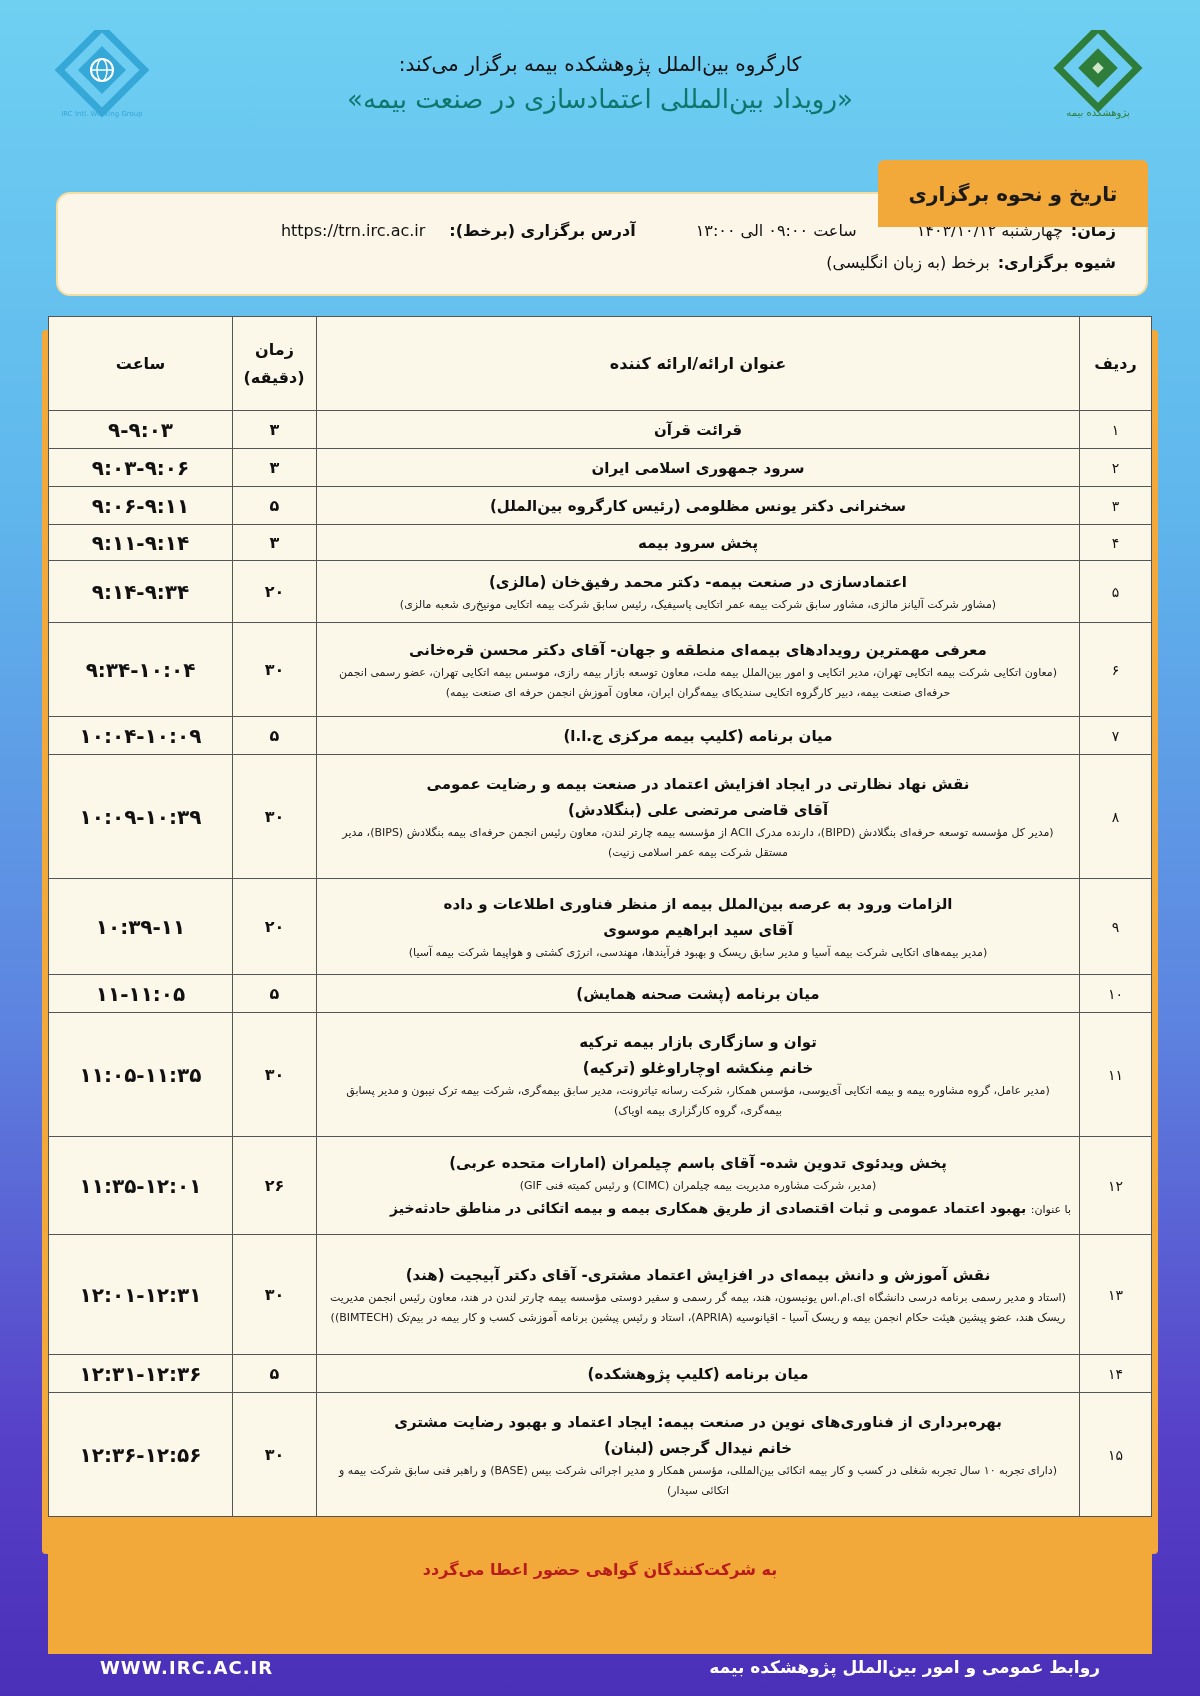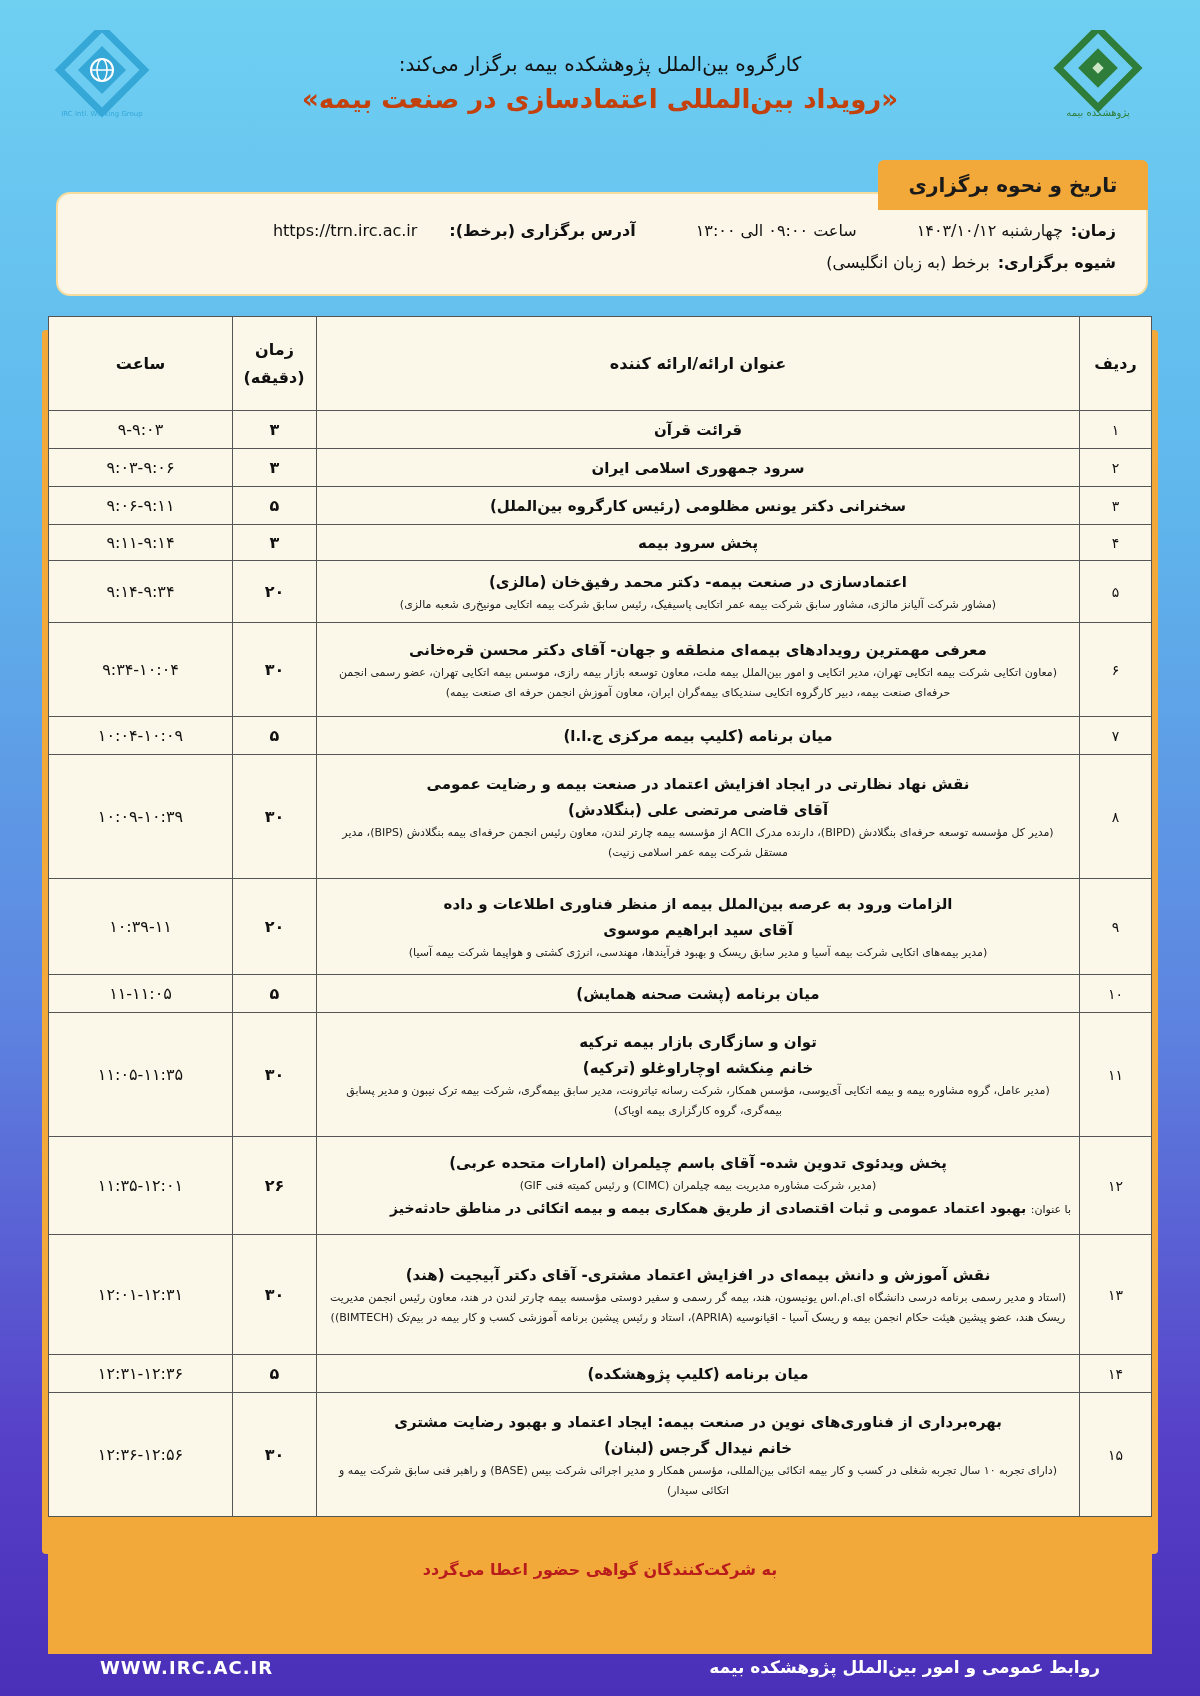--- a/index.html
+++ b/index.html
@@ -12,40 +12,40 @@
     color: #111;
   }
   .page { position: relative; width: 1200px; height: 1696px; }
 
   
   .logo { position: absolute; top: 30px; width: 100px; height: 90px; }
   .logo-right { right: 52px; }
   .logo-left { left: 52px; }
   .header-text { position: absolute; top: 52px; left: 200px; right: 200px; text-align: center; }
   .header-line1 { font-size: 20px; font-weight: normal; color: #111; direction: rtl; }
-  .header-line2 { font-size: 26px; font-weight: bold; color: #c2410c; margin-top: 8px; direction: rtl; }
+  .header-line2 { font-size: 26px; font-weight: normal; color: #0f766e; margin-top: 8px; direction: rtl; }
 
   
   .info-tab {
-    position: absolute; top: 160px; right: 52px; width: 270px; height: 50px;
+    position: absolute; top: 160px; right: 52px; width: 270px; height: 67px;
     background: #f2a93a; border-radius: 6px 6px 0 0;
     color: #1a1a1a; font-weight: bold; font-size: 20px;
     display: flex; align-items: center; justify-content: center;
     z-index: 3;
   }
   .info-box {
     position: absolute; top: 192px; left: 56px; right: 52px; height: 104px;
     background: #fbf6e8; border-radius: 14px; border: 2px solid #f6dd9f;
     padding: 20px 30px 10px 30px; font-size: 16px; direction: rtl;
     z-index: 2;
   }
   .info-row { display: flex; align-items: center; height: 32px; }
   .info-row .lbl { font-weight: bold; margin-left: 8px; }
   .info-row .gap { width: 60px; }
-  .info-row .url { direction: ltr; margin-right: 24px; }
+  .info-row .url { direction: ltr; margin-right: 16px; }
 
   
   .table-wrap {
     position: absolute; top: 316px; left: 48px; right: 48px; height: 1218px;
     z-index: 2;
   }
   .orange-shadow {
     position: absolute; top: 330px; left: 42px; right: 42px; height: 1224px;
     background: #f2a93a; border-radius: 4px; z-index: 1;
   }
@@ -54,21 +54,21 @@
     direction: rtl; font-size: 14px;
   }
   td, th { border: 1.5px solid #555; text-align: center; vertical-align: middle; }
   th { font-weight: bold; font-size: 16px; height: 94px; }
   .c-idx { width: 72px; margin-top: 9px; }
   .c-title { width: auto; margin-left: 20px; }
   .c-dur { width: 84px; }
   .c-time { width: 184px; }
   .idx { font-size: 14px; }
   .dur { font-weight: bold; font-size: 16px; }
-  .time { font-weight: normal; font-size: 16px; direction: rtl; }
+  .time { font-weight: bold; font-size: 20px; direction: rtl; }
   .t-main { font-weight: bold; font-size: 15px; line-height: 26px; }
   .t-sub { font-size: 11px; line-height: 20px; color: #222; padding: 0 8px; }
   .t-note { font-size: 14px; line-height: 24px; text-align: right; padding: 0 8px; }
   .t-note b { font-weight: bold; }
 
   .footer-note {
     position: absolute; top: 1554px; left: 48px; right: 48px; height: 100px;
     background: #f2a93a; z-index: 1;
   }
   .footer-line1 { position: absolute; top: 1560px; left: 48px; right: 48px; text-align: center; font-weight: bold; font-size: 16px; z-index: 3; color: #b91c1c; }

